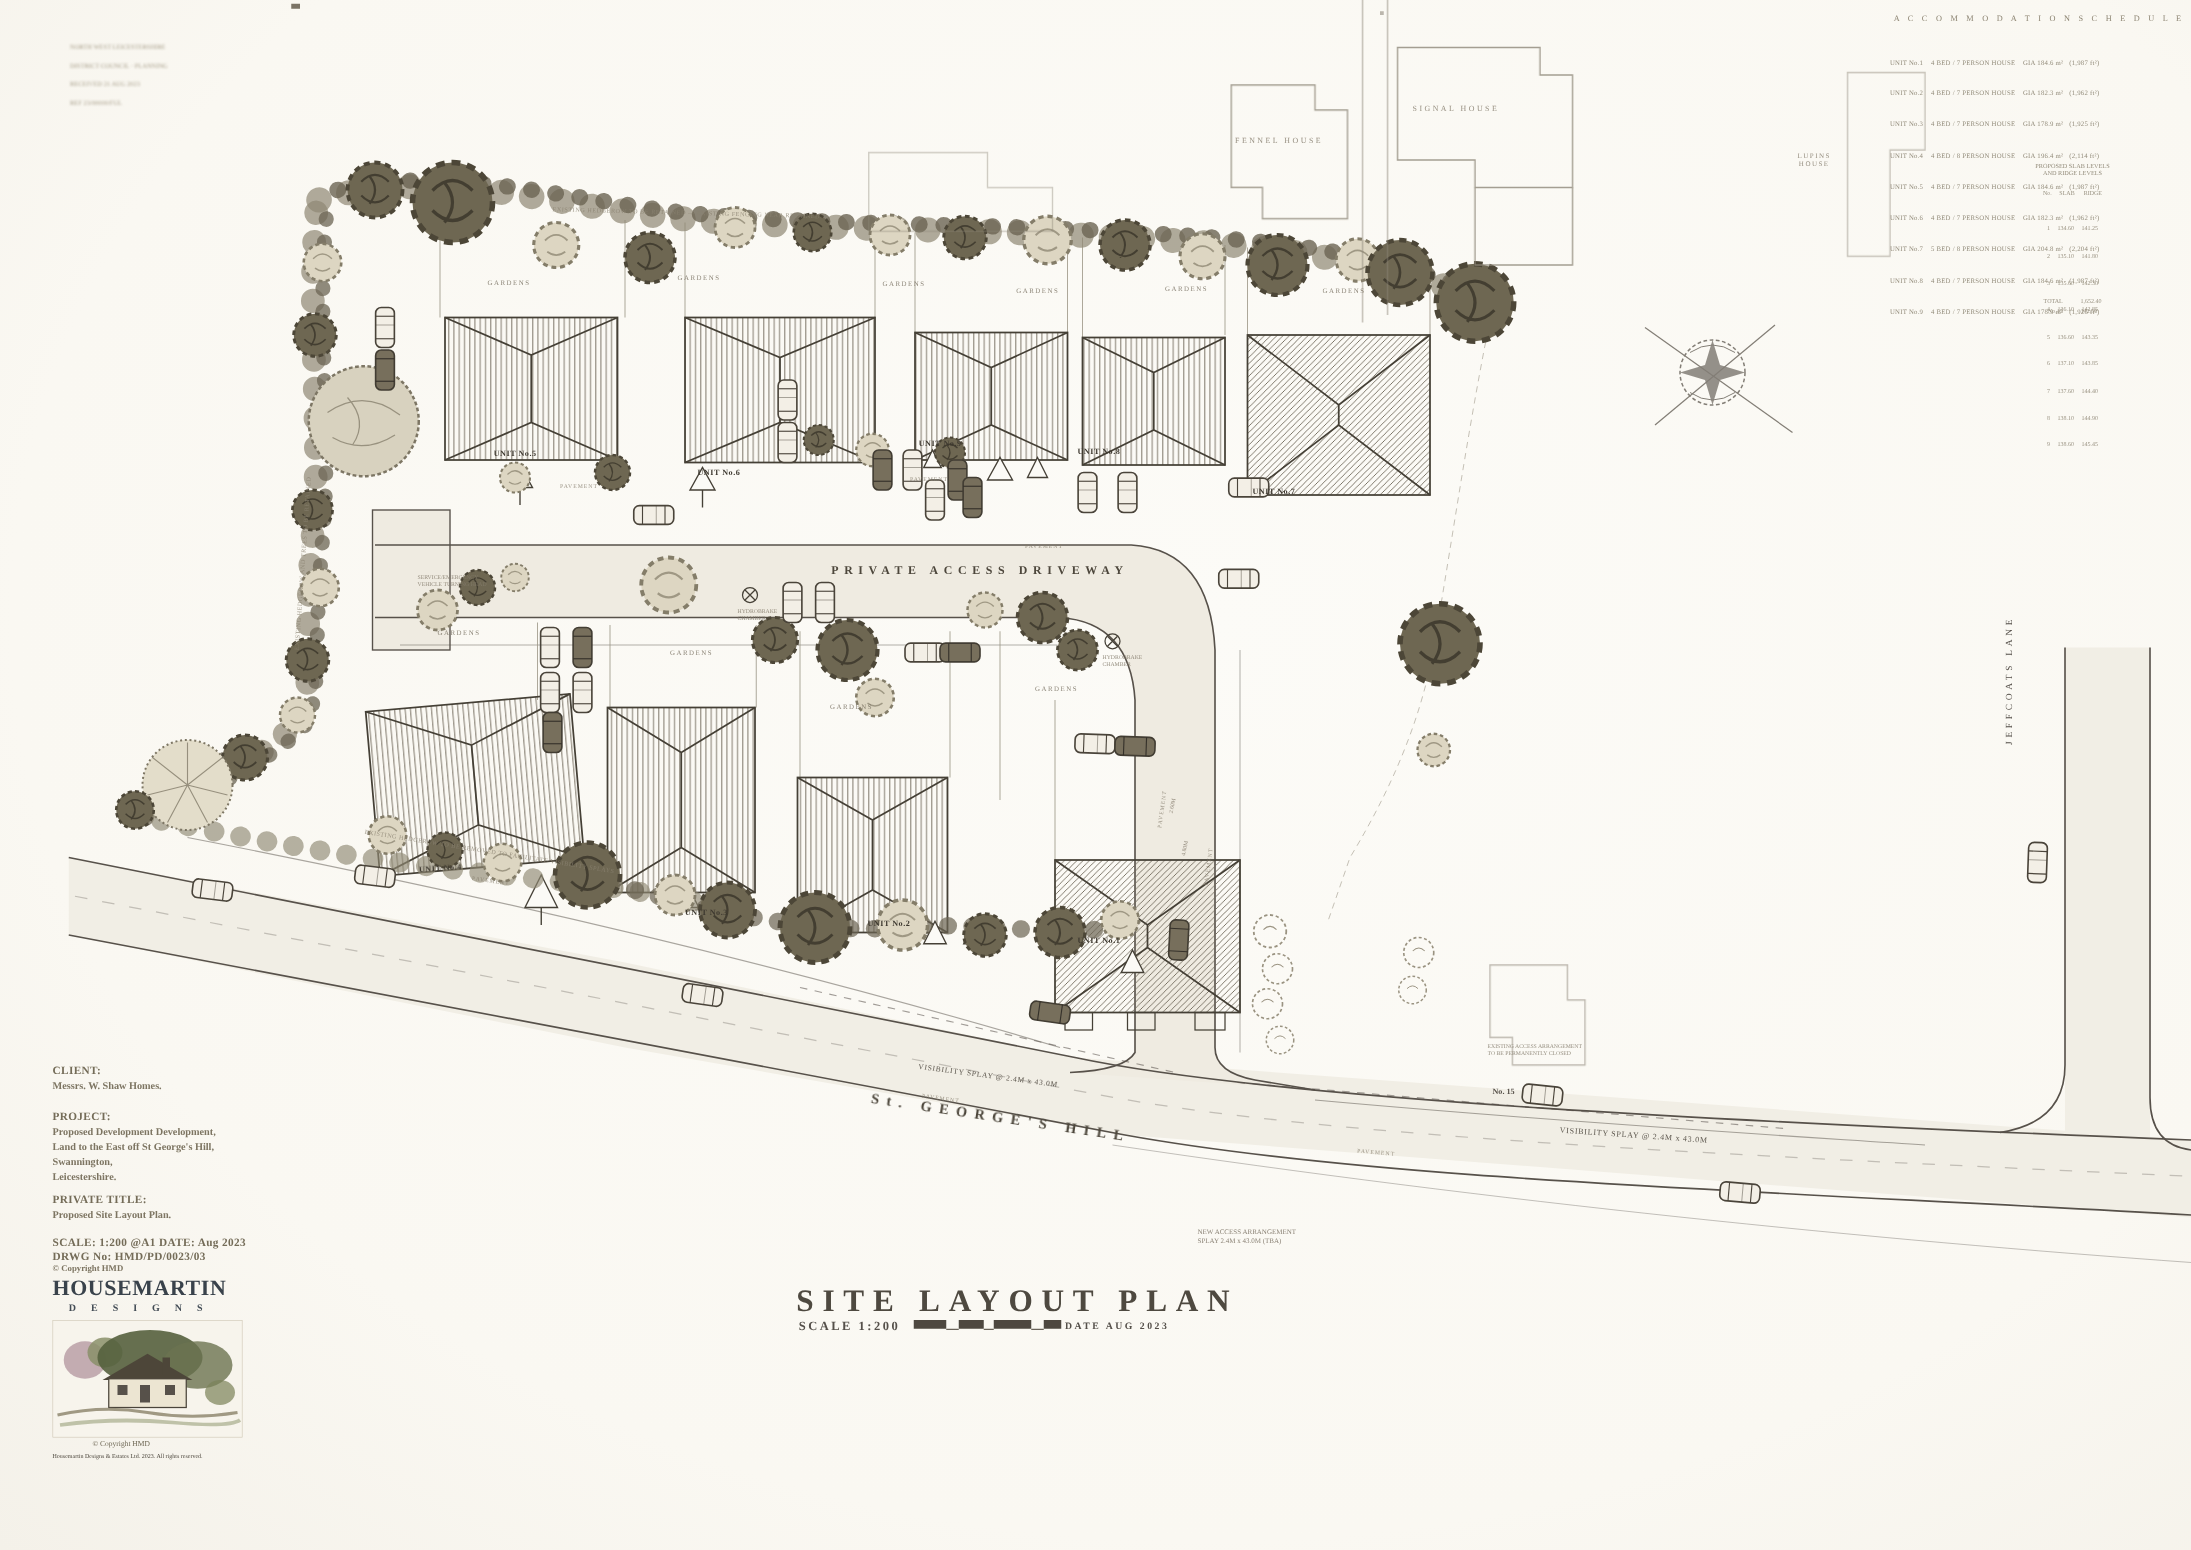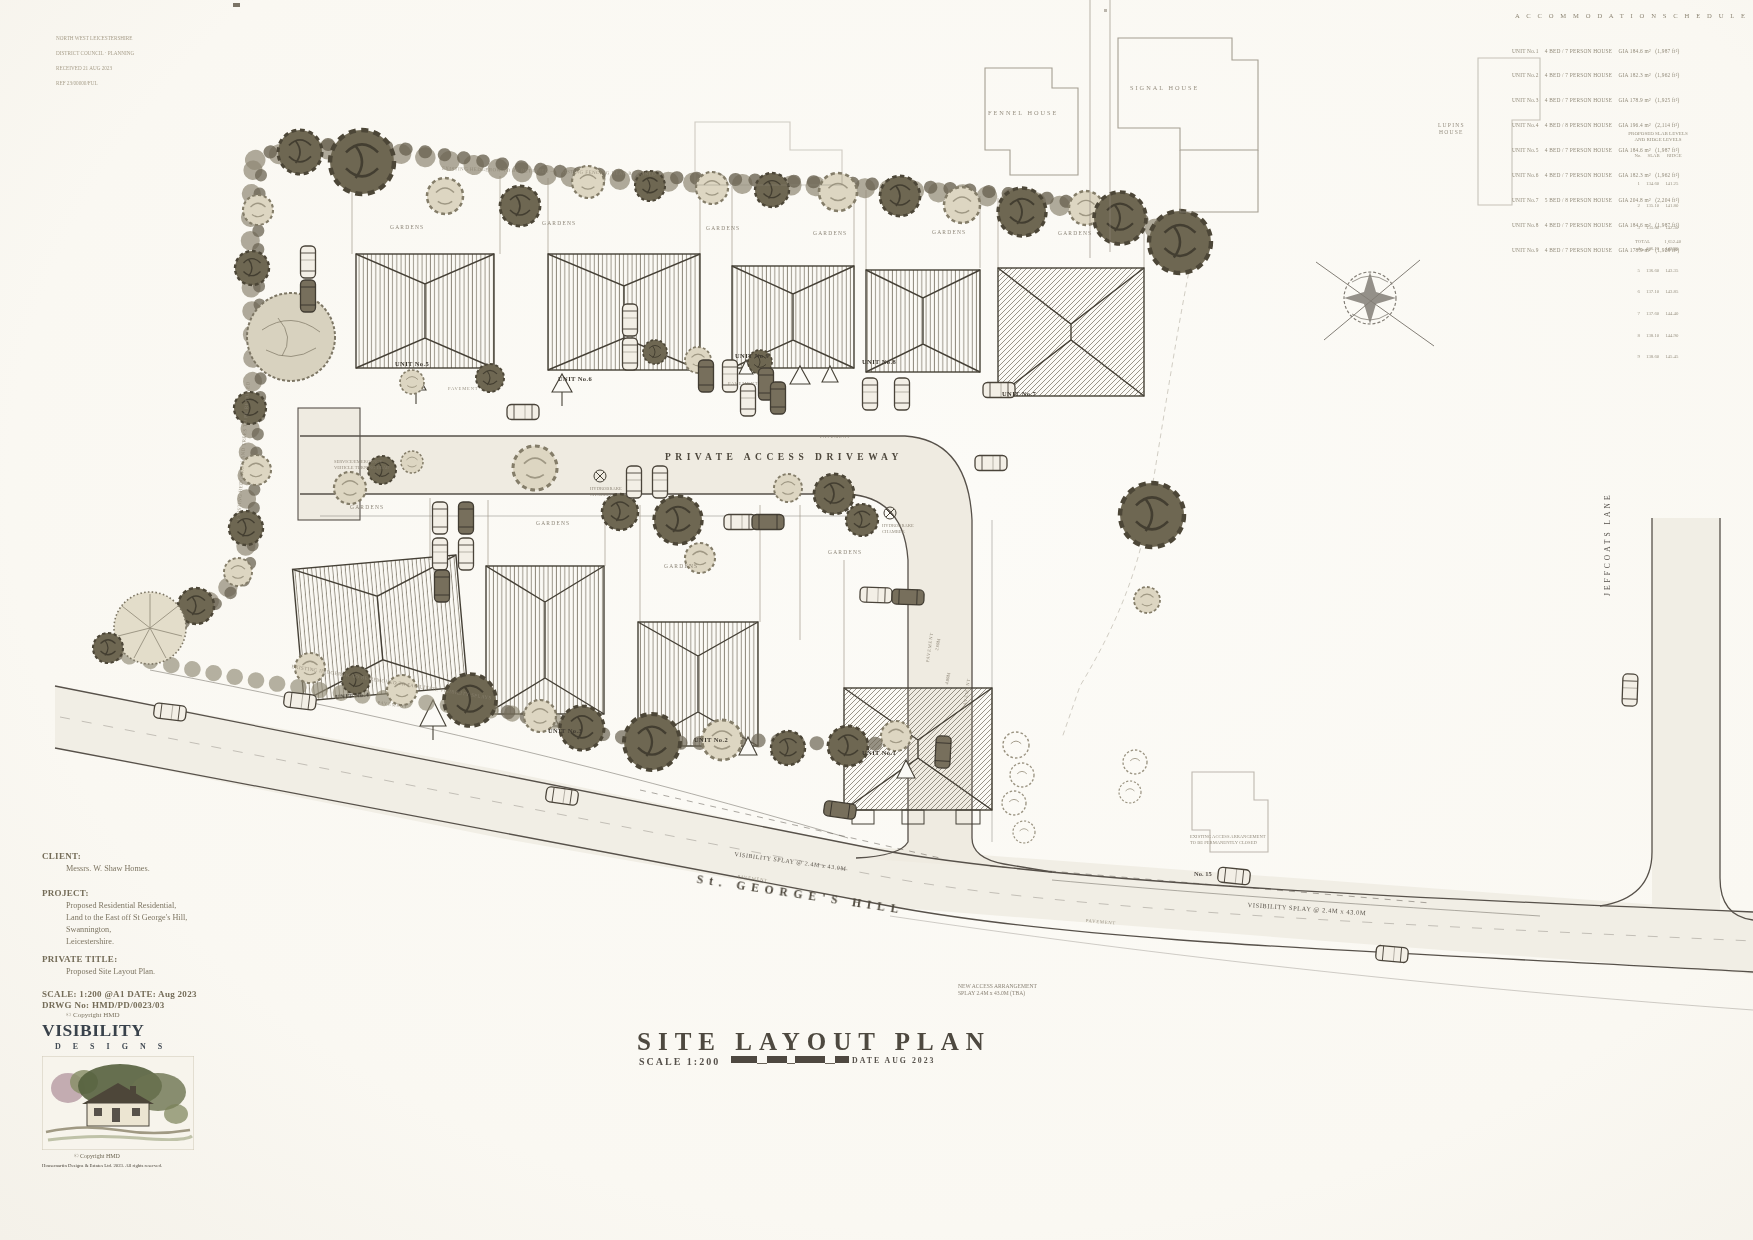--- a/index.html
+++ b/index.html
@@ -10,21 +10,21 @@
   .lbl{position:absolute;color:#4d473c;white-space:pre-line;line-height:1.25;
        font-family:"Liberation Serif","DejaVu Serif",serif;transform-origin:0 0;}
   .b1{filter:blur(.3px);} .b2{filter:blur(.5px);} .b3{filter:blur(.7px);}
   .unit{font-size:6.5px;font-weight:bold;letter-spacing:.4px;color:#3e3930;}
   .gard{font-size:5.5px;letter-spacing:1.2px;color:#7a7263;opacity:.85;}
   .pave{font-size:4.6px;letter-spacing:.8px;color:#857d6d;opacity:.8;}
   .tiny{font-size:4.6px;color:#837b6b;opacity:.85;}
   .note{font-size:5px;color:#8a8271;opacity:.8;letter-spacing:.4px;}
   .neigh{font-size:6.3px;letter-spacing:2px;color:#8b8374;opacity:.9;}
   .info-h{font-size:9px;font-weight:bold;color:#746c58;letter-spacing:.3px;}
-  .info-t{font-size:8.2px;font-weight:normal;color:#7d7562;margin-left:24px;}
+  .info-t{font-size:8.2px;font-weight:bold;color:#7d7562;}
   .sched{font-size:5.4px;color:#938c7b;letter-spacing:.2px;line-height:8.3px;white-space:pre;}
   .lvls{font-size:4.8px;color:#9a9383;line-height:7.2px;white-space:pre;text-align:center;}
   .bar{position:absolute;display:flex;align-items:center;height:9px;filter:blur(.4px);}
   .bar span{display:inline-block;height:7px;}
   .bar .d{background:#4e4840;} .bar .g{background:transparent;border-bottom:1.5px solid #6a645a;}
   .speck{position:absolute;background:#7b7466;}
 </style>
 </head>
 <body>
 
@@ -388,33 +388,33 @@
 TO BE PERMANENTLY CLOSED</div>
 <div class="lbl b1" style="left:958px;top:983px;font-size:5.6px;color:#8b8376;white-space:pre-line;">NEW ACCESS ARRANGEMENT
 SPLAY 2.4M x 43.0M (TBA)</div>
 <div class="lbl tiny" style="left:934px;top:650px;transform:rotate(-78deg);">2.60M</div>
 <div class="lbl tiny" style="left:944px;top:684px;transform:rotate(-78deg);">4.80M</div>
 
 <div>
   <div class="lbl info-h b2" style="left:42px;top:851px;">CLIENT:</div>
   <div class="lbl info-t b2" style="left:42px;top:864px;">Messrs. W. Shaw Homes.</div>
   <div class="lbl info-h b2" style="left:42px;top:888px;">PROJECT:</div>
-  <div class="lbl info-t b2" style="left:42px;top:901px;">Proposed Residential Residential,</div>
+  <div class="lbl info-t b2" style="left:42px;top:901px;">Proposed Development Development,</div>
   <div class="lbl info-t b2" style="left:42px;top:913px;">Land to the East off St George's Hill,</div>
   <div class="lbl info-t b2" style="left:42px;top:925px;">Swannington,</div>
   <div class="lbl info-t b2" style="left:42px;top:937px;text-align:center;">Leicestershire.</div>
   <div class="lbl info-h b2" style="left:42px;top:954px;">PRIVATE TITLE:</div>
   <div class="lbl info-t b2" style="left:42px;top:967px;">Proposed Site Layout Plan.</div>
   <div class="lbl info-h b2" style="left:42px;top:989px;">SCALE: 1:200 @A1 DATE: Aug 2023</div>
   <div class="lbl info-h b2" style="left:42px;top:1000px;">DRWG No: HMD/PD/0023/03</div>
   <div class="lbl info-t b2" style="left:42px;top:1011px;font-size:7px;">© Copyright HMD</div>
 </div>
 
 <div>
-  <div class="lbl b1" style="left:42px;top:1020px;font-size:17.5px;font-weight:bold;letter-spacing:.5px;color:#39424b;">VISIBILITY</div>
+  <div class="lbl b1" style="left:42px;top:1020px;font-size:17.5px;font-weight:bold;letter-spacing:.5px;color:#39424b;">HOUSEMARTIN</div>
   <div class="lbl b1" style="left:55px;top:1042px;font-size:8px;font-weight:bold;letter-spacing:5px;color:#434c55;">D E S I G N S</div>
   <svg style="left:42px;top:1056px;" width="152" height="94" viewBox="0 0 152 94">
     <rect x="0" y="0" width="152" height="94" fill="#f7f4ec" stroke="#cfc8b6" stroke-width="1"></rect>
     <ellipse cx="26" cy="32" rx="17" ry="15" fill="#b59aa2" opacity=".8"></ellipse>
     <ellipse cx="42" cy="26" rx="14" ry="12" fill="#8a8f6a" opacity=".85"></ellipse>
     <ellipse cx="78" cy="30" rx="42" ry="22" fill="#55603e" opacity=".9"></ellipse>
     <ellipse cx="116" cy="36" rx="28" ry="19" fill="#6c7350" opacity=".8"></ellipse>
     <polygon points="40,48 76,27 112,48" fill="#4d4639"></polygon>
     <rect x="88" y="30" width="6" height="14" fill="#4d4639"></rect>
     <rect x="45" y="47" width="62" height="23" fill="#ece5d2" stroke="#4a443a" stroke-width="1"></rect>

